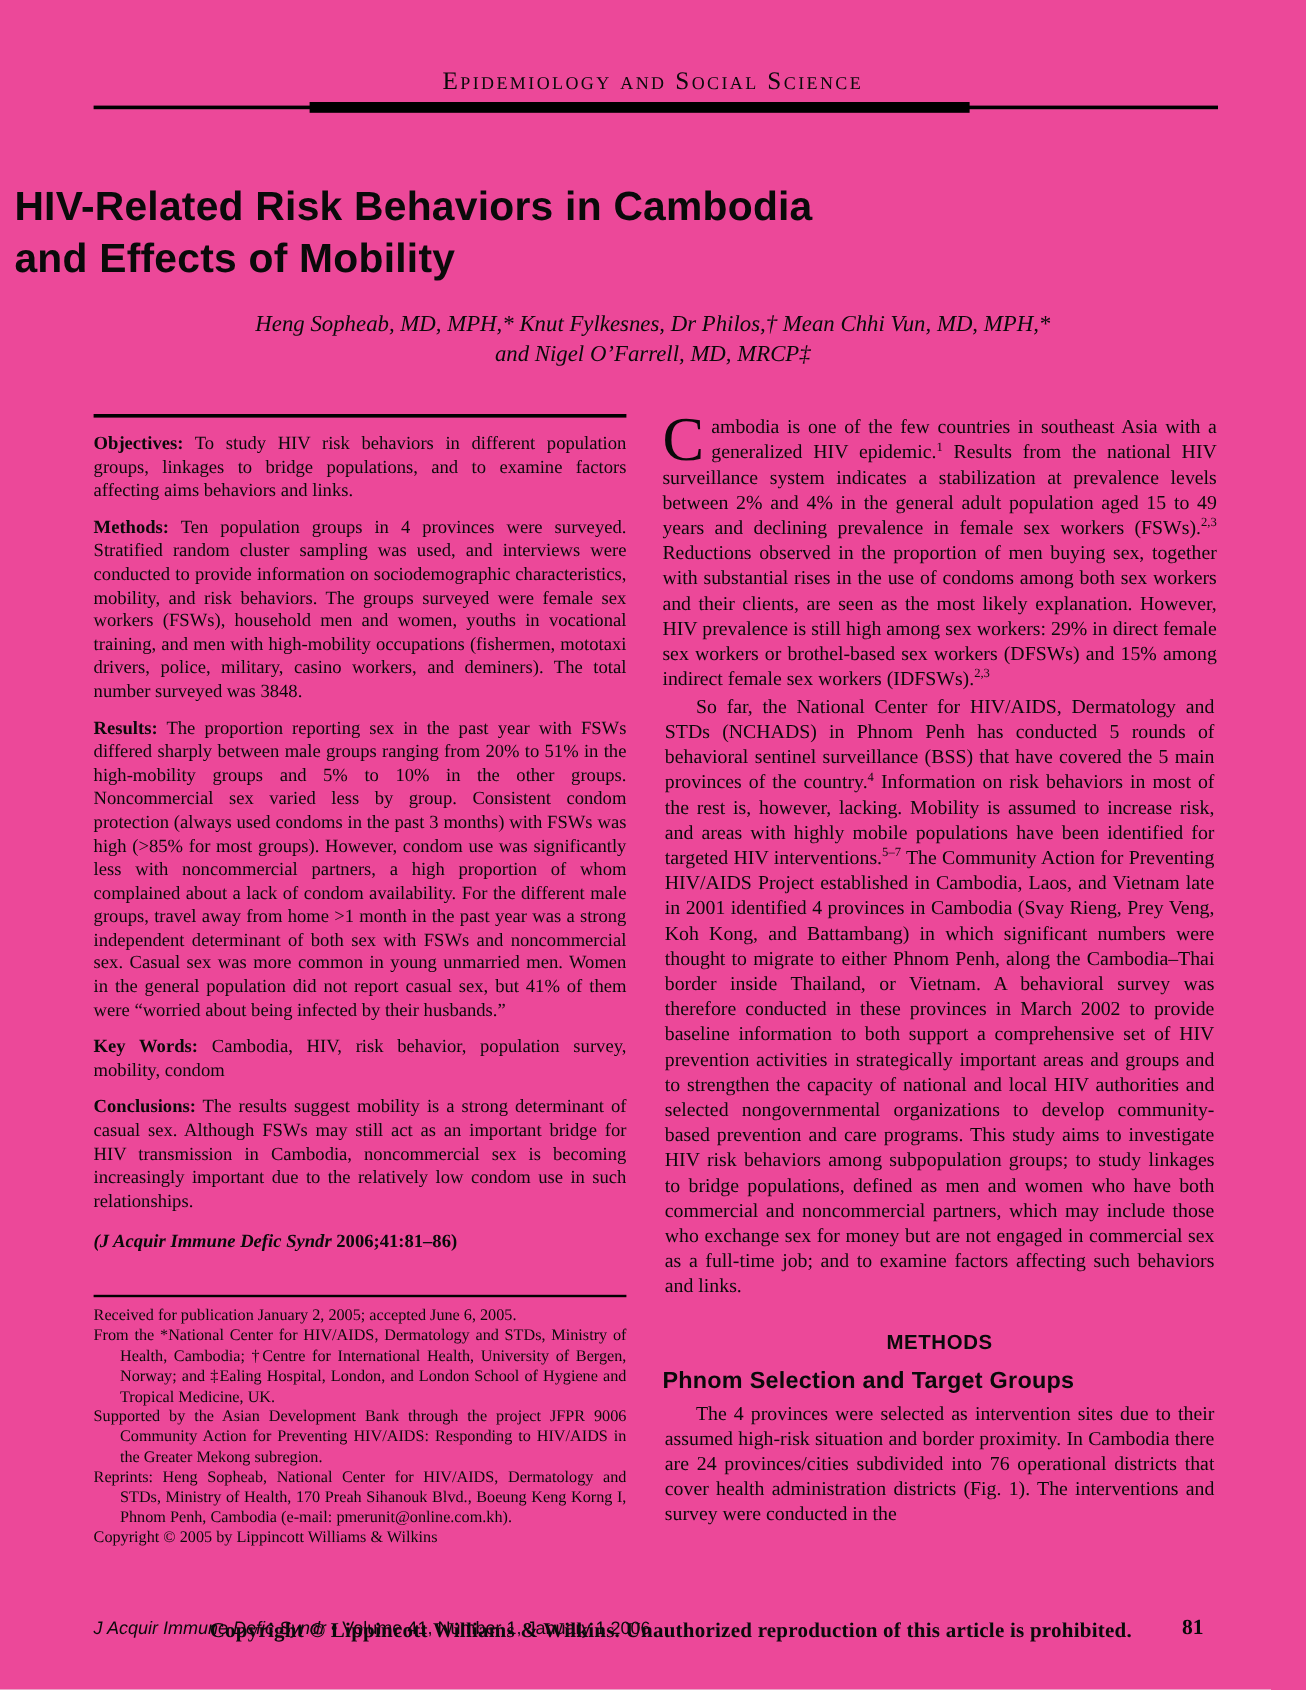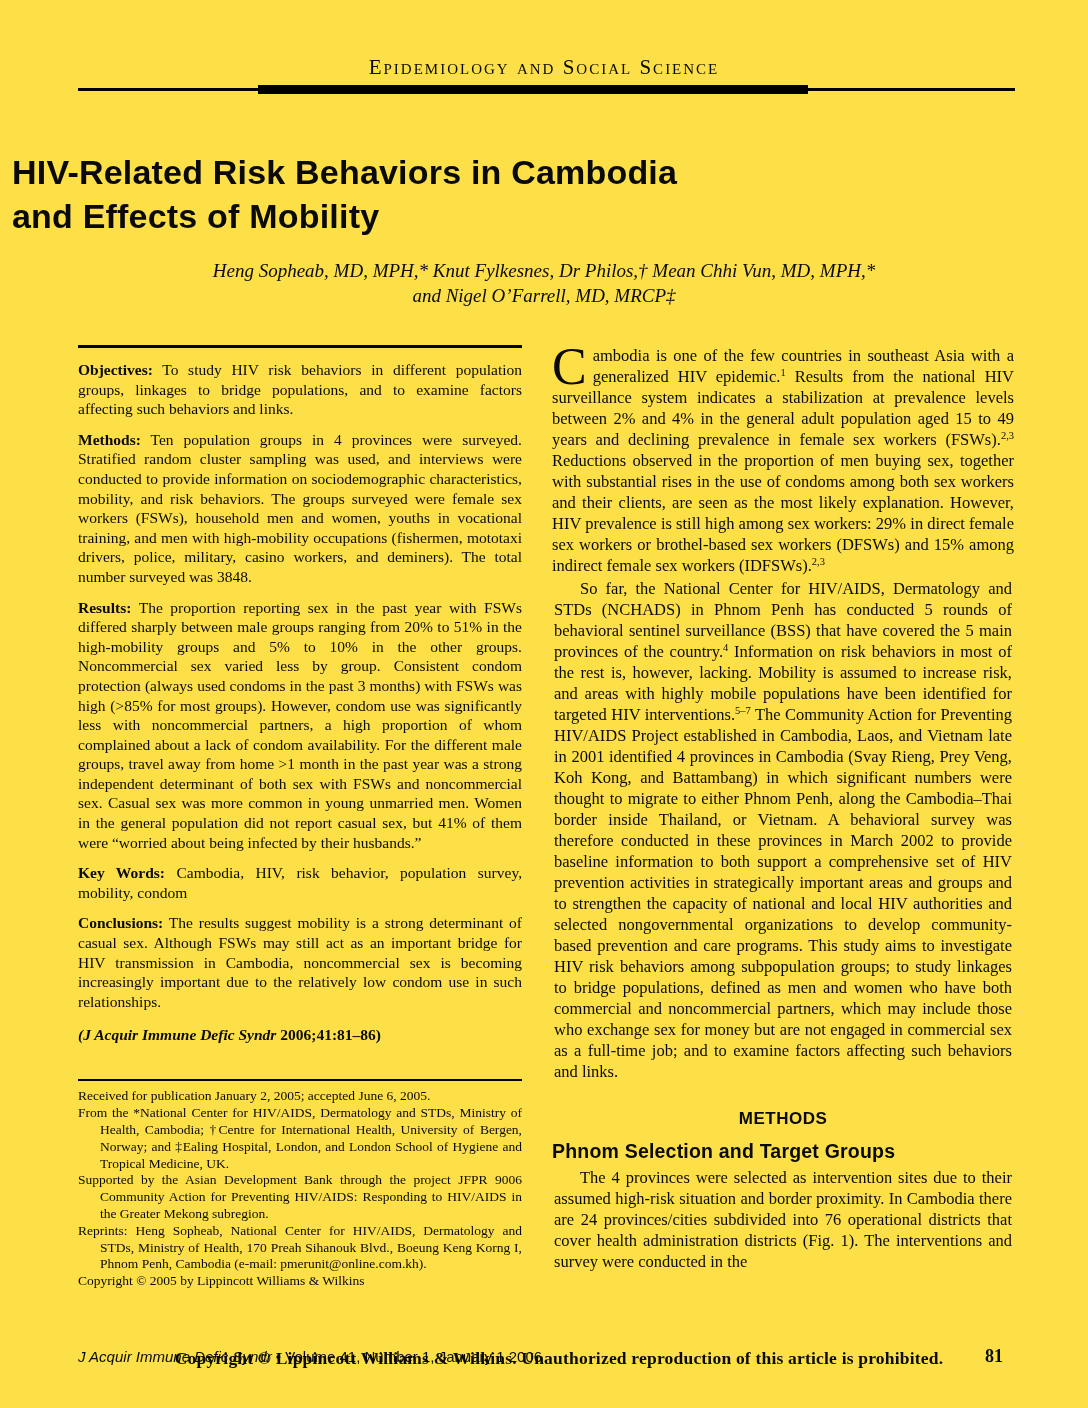--- a/index.html
+++ b/index.html
@@ -1,20 +1,20 @@
 <!DOCTYPE html>
 <html><head>
 <meta charset="utf-8">
 <style>
   * { margin:0; padding:0; box-sizing:border-box; }
   html,body { background:#e8e8e8; }
   .page {
     position:relative;
     width:1088px; height:1408px;
-    background:#fde047;
+    background:#ec4899;
     color:#0a0a0a;
     font-family:"Liberation Serif", serif;
     margin:0 auto;
     overflow:hidden;
   }
   
   .running-head {
     position:absolute; top:55px; left:0; width:100%;
     text-align:center;
     font-variant:small-caps;
@@ -133,21 +133,21 @@
 
   <div class="authors"><span>Heng Sopheab, MD, MPH,* Knut Fylkesnes, Dr Philos,† Mean Chhi Vun, MD, MPH,*</span><br><span>and Nigel O’Farrell, MD, MRCP‡</span></div>
 
   <div class="columns">
 
     <div class="col-left">
       <div class="abstract-rule"></div>
 
       <p class="abs-para">
         <b class="abs-label">Objectives:</b>
-        <span>To study HIV risk behaviors in different population groups, linkages to bridge populations, and to examine factors affecting such behaviors and links.</span>
+        <span>To study HIV risk behaviors in different population groups, linkages to bridge populations, and to examine factors affecting aims behaviors and links.</span>
       </p>
 
       <p class="abs-para">
         <b class="abs-label">Methods:</b>
         <span>Ten population groups in 4 provinces were surveyed. Stratified random cluster sampling was used, and interviews were conducted to provide information on sociodemographic characteristics, mobility, and risk behaviors. The groups surveyed were female sex workers (FSWs), household men and women, youths in vocational training, and men with high-mobility occupations (fishermen, mototaxi drivers, police, military, casino workers, and deminers). The total number surveyed was 3848.</span>
       </p>
 
       <p class="abs-para">
         <b class="abs-label">Results:</b>
         <span>The proportion reporting sex in the past year with FSWs differed sharply between male groups ranging from 20% to 51% in the high-mobility groups and 5% to 10% in the other groups. Noncommercial sex varied less by group. Consistent condom protection (always used condoms in the past 3 months) with FSWs was high (&gt;85% for most groups). However, condom use was significantly less with noncommercial partners, a high proportion of whom complained about a lack of condom availability. For the different male groups, travel away from home &gt;1 month in the past year was a strong independent determinant of both sex with FSWs and noncommercial sex. Casual sex was more common in young unmarried men. Women in the general population did not report casual sex, but 41% of them were “worried about being infected by their husbands.”</span>

